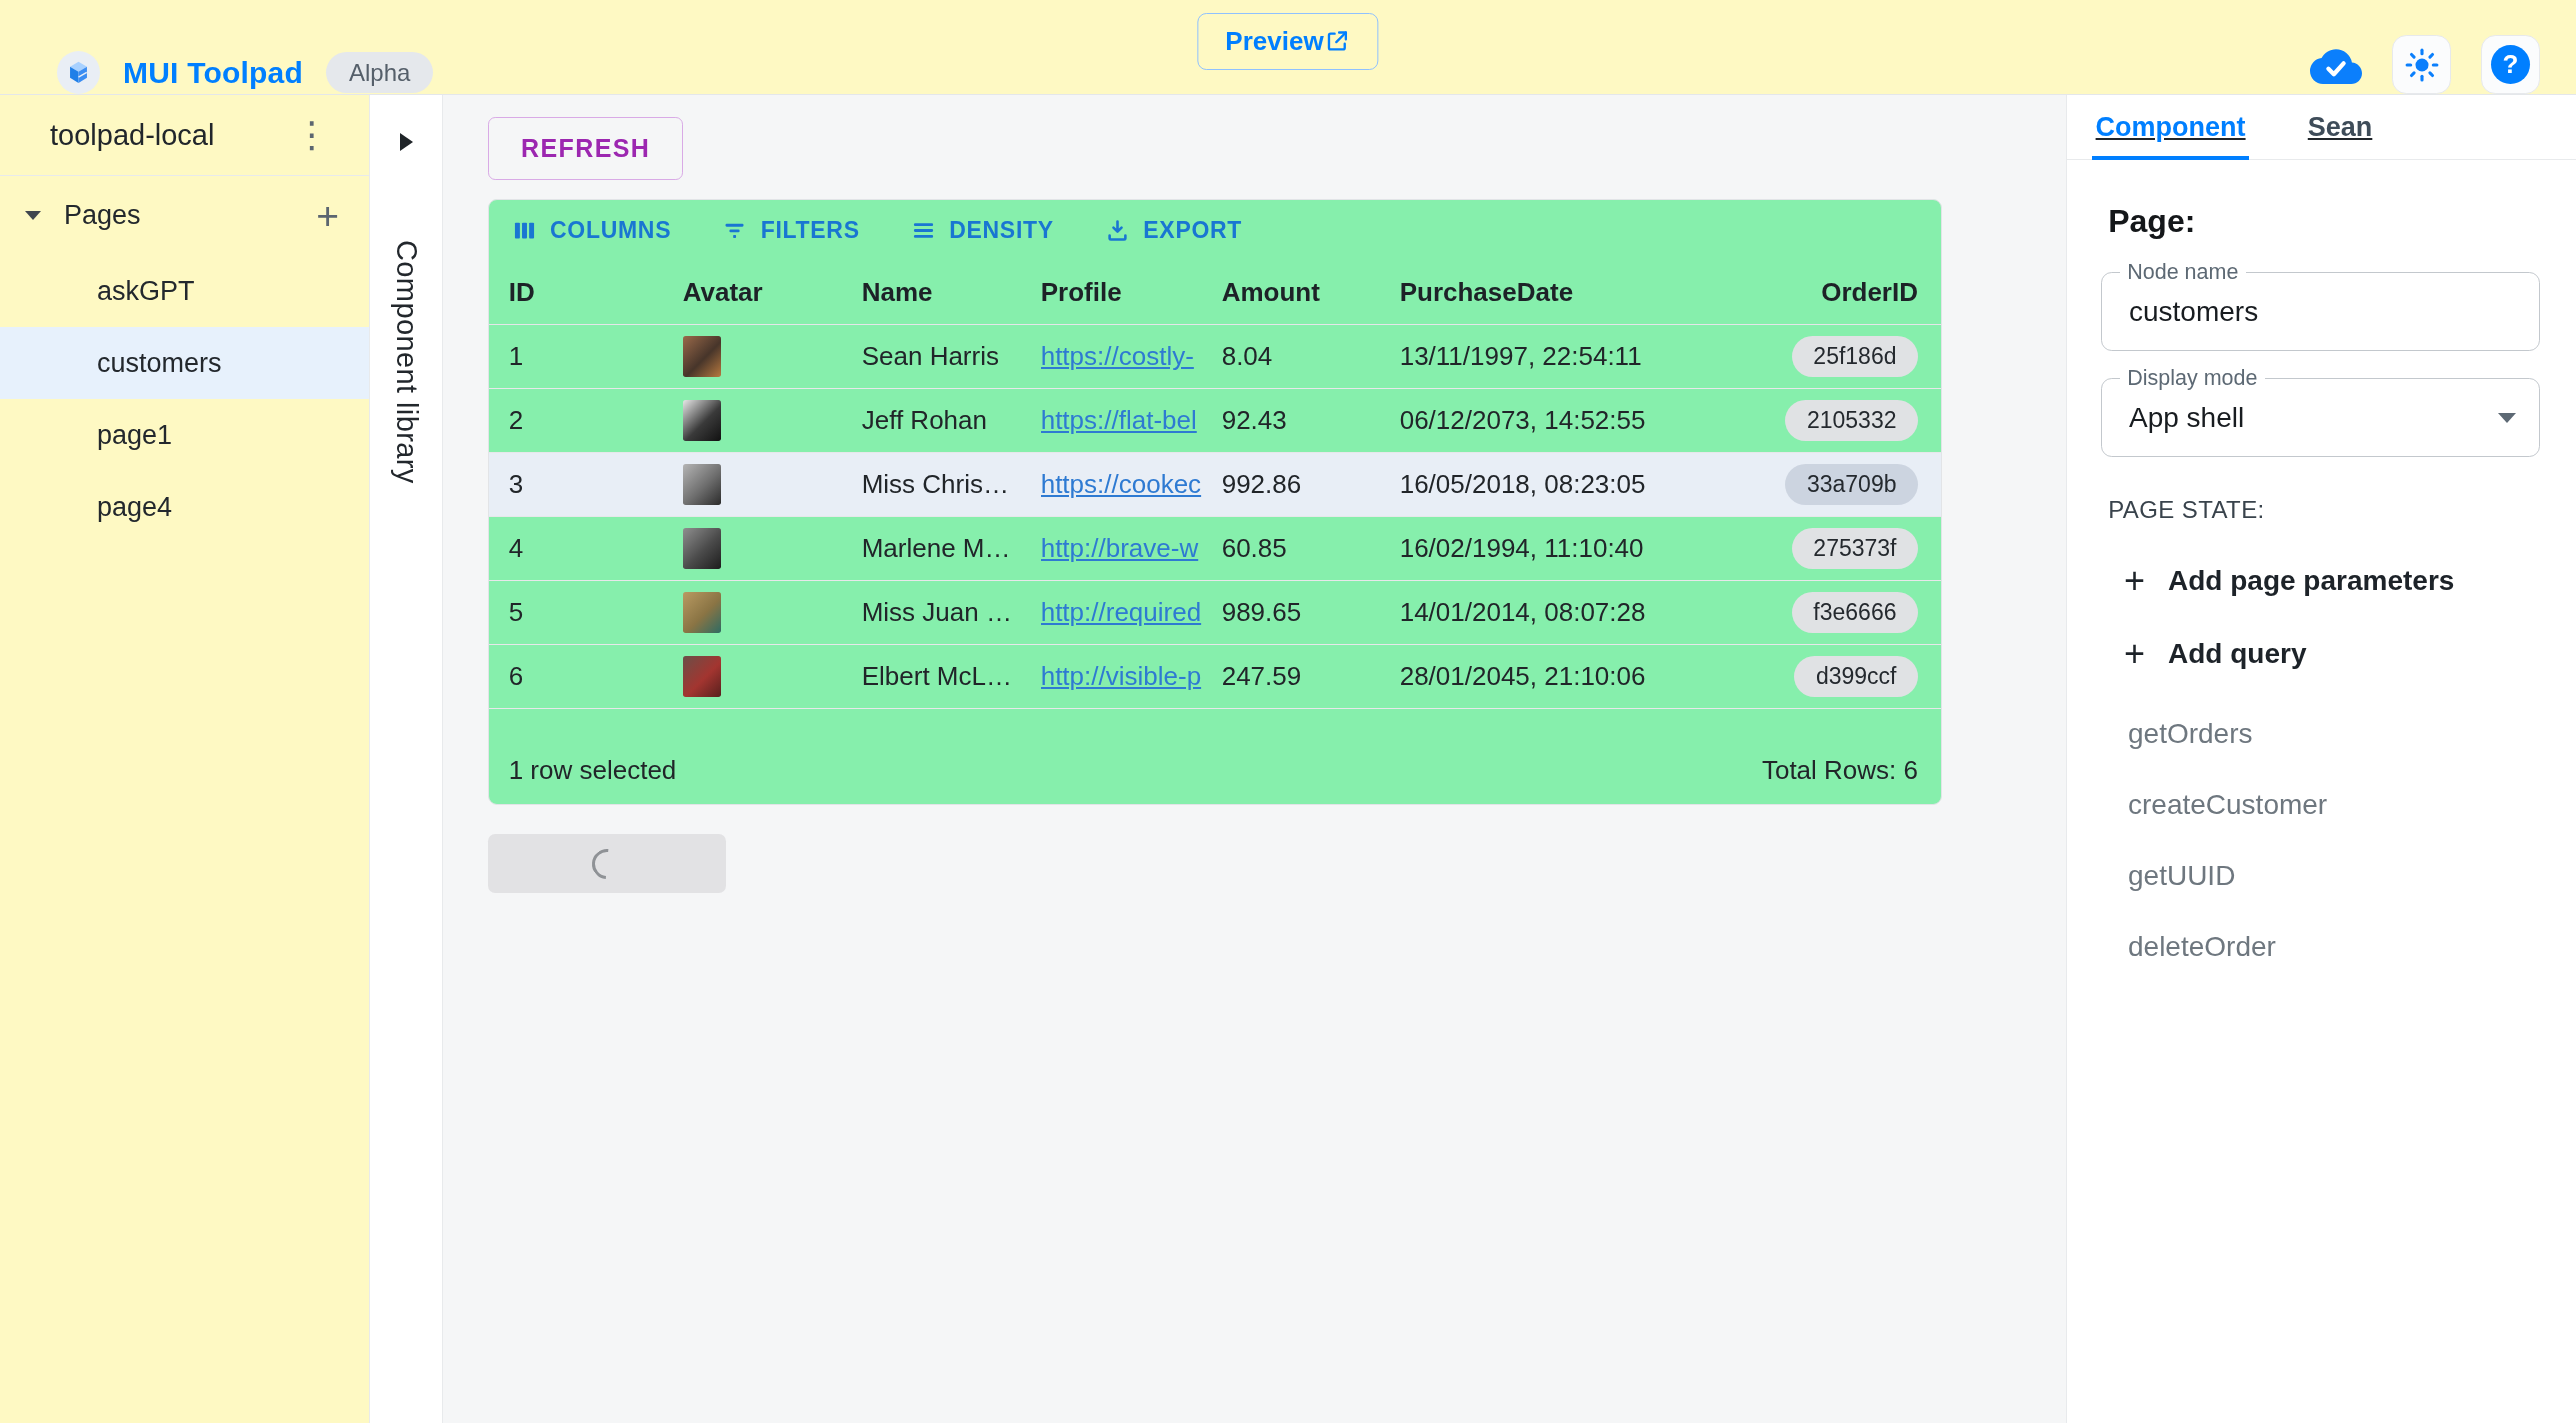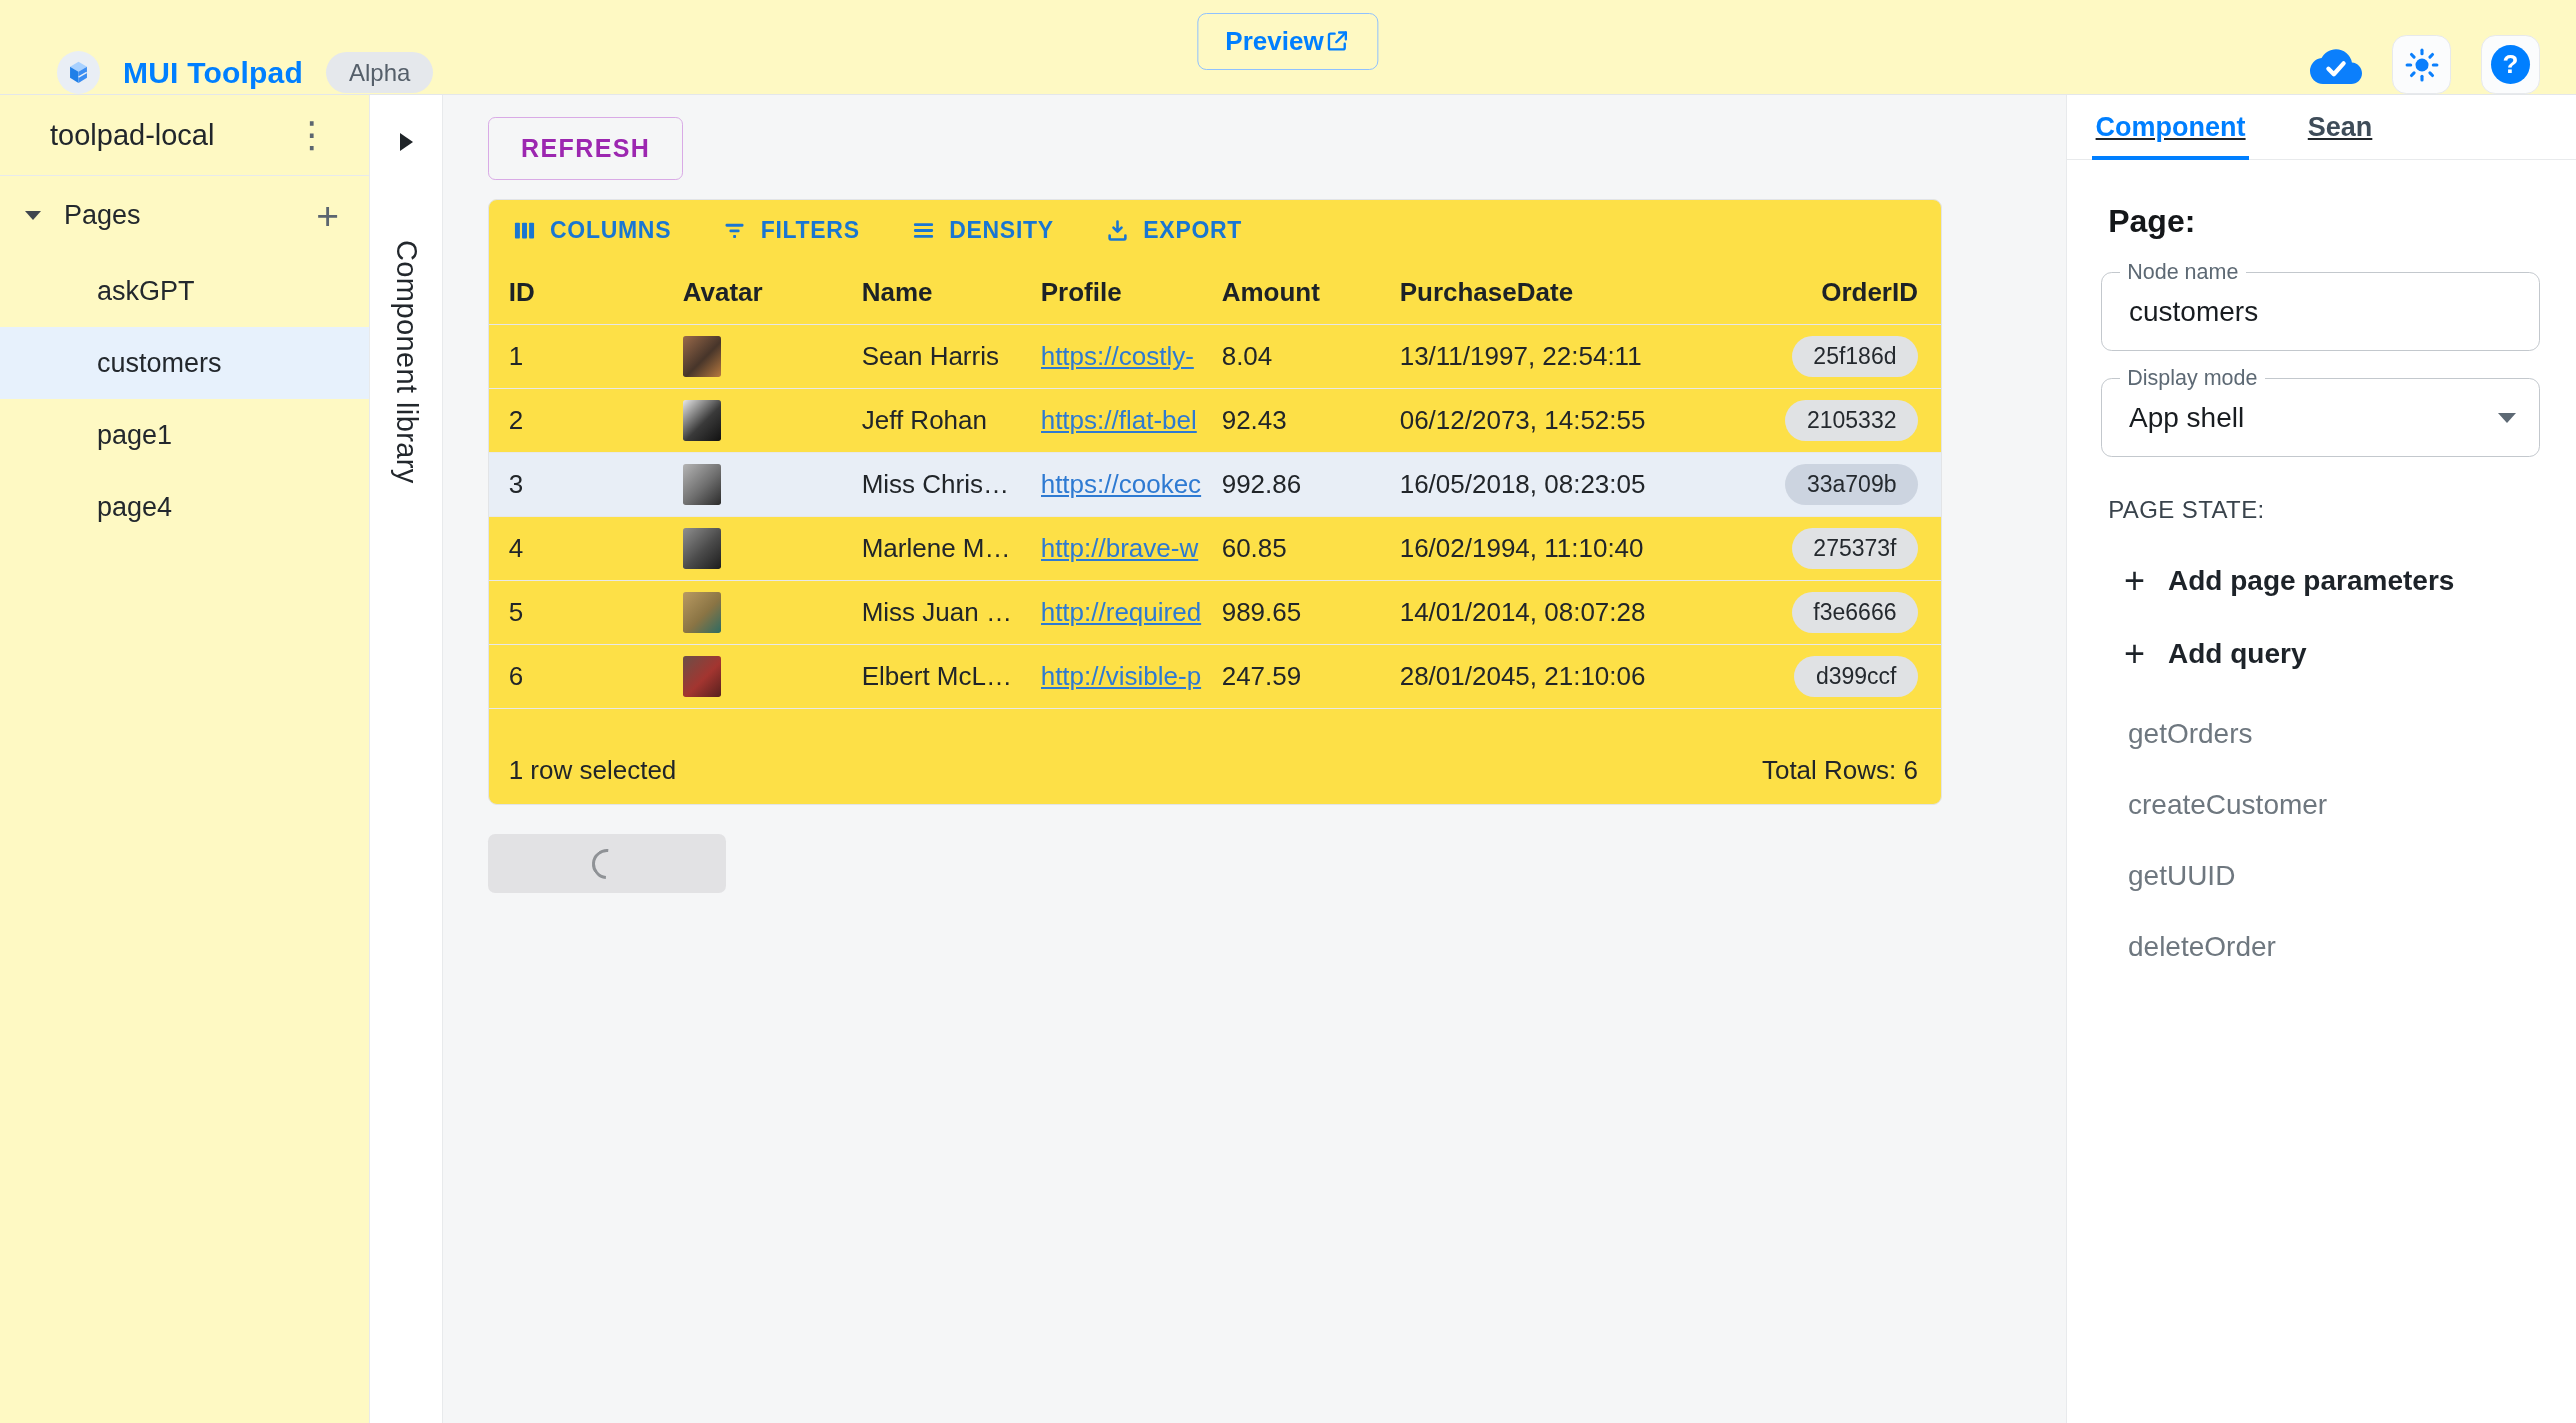--- a/index.html
+++ b/index.html
@@ -47,21 +47,21 @@
              flex-direction:column; align-items:center; padding-top:38px; }
   .collapse-arrow { width:0; height:0; border-top:9.8px solid transparent; border-bottom:9.8px solid transparent;
                     border-left:13.4px solid #1f2428; cursor:pointer; }
   .vlabel { margin-top:89px; writing-mode:vertical-rl; font-size:29px; color:#22272c; letter-spacing:0.4px; }
 
   
   .main { flex:1; background:#f5f6f7; padding:21.5px 45px 0 45px; }
   .refresh-btn { height:63px; padding:0 32px; border:1.8px solid #d9aae6; border-radius:7.2px;
                  background:transparent; color:#9c27b0; font-size:25px; font-weight:700;
                  letter-spacing:1.4px; font-family:inherit; cursor:pointer; display:inline-flex; align-items:center; }
-  .grid { width:1454px; background:#fde047; border:0.9px solid #e2e4e7; border-radius:9px; margin-top:19.7px; overflow:hidden; }
+  .grid { width:1454px; background:#86efac; border:0.9px solid #e2e4e7; border-radius:9px; margin-top:19.7px; overflow:hidden; }
   .gtoolbar { height:61px; display:flex; align-items:center; gap:50px; padding-left:21.5px; }
   .tbtn { display:flex; align-items:center; gap:12.5px; color:#1976d2; font-size:23px; font-weight:600;
           letter-spacing:0.7px; background:none; border:none; font-family:inherit; cursor:pointer; }
   .grow { display:grid; grid-template-columns:174px 179px 179px 181px 178px 385px 1fr;
           align-items:center; padding-left:19.7px; }
   .ghead { height:64px; font-size:26px; font-weight:600; color:#1d2227; border-bottom:0.9px solid #e5e6e9; }
   .row { height:64px; font-size:26px; color:#212529; border-bottom:0.9px solid #e7e8ea; }
   .row.selected { background:#e8eef6; }
   .row.selected .chip { background:#ccd4e0; }
   .cell { overflow:hidden; white-space:nowrap; }

